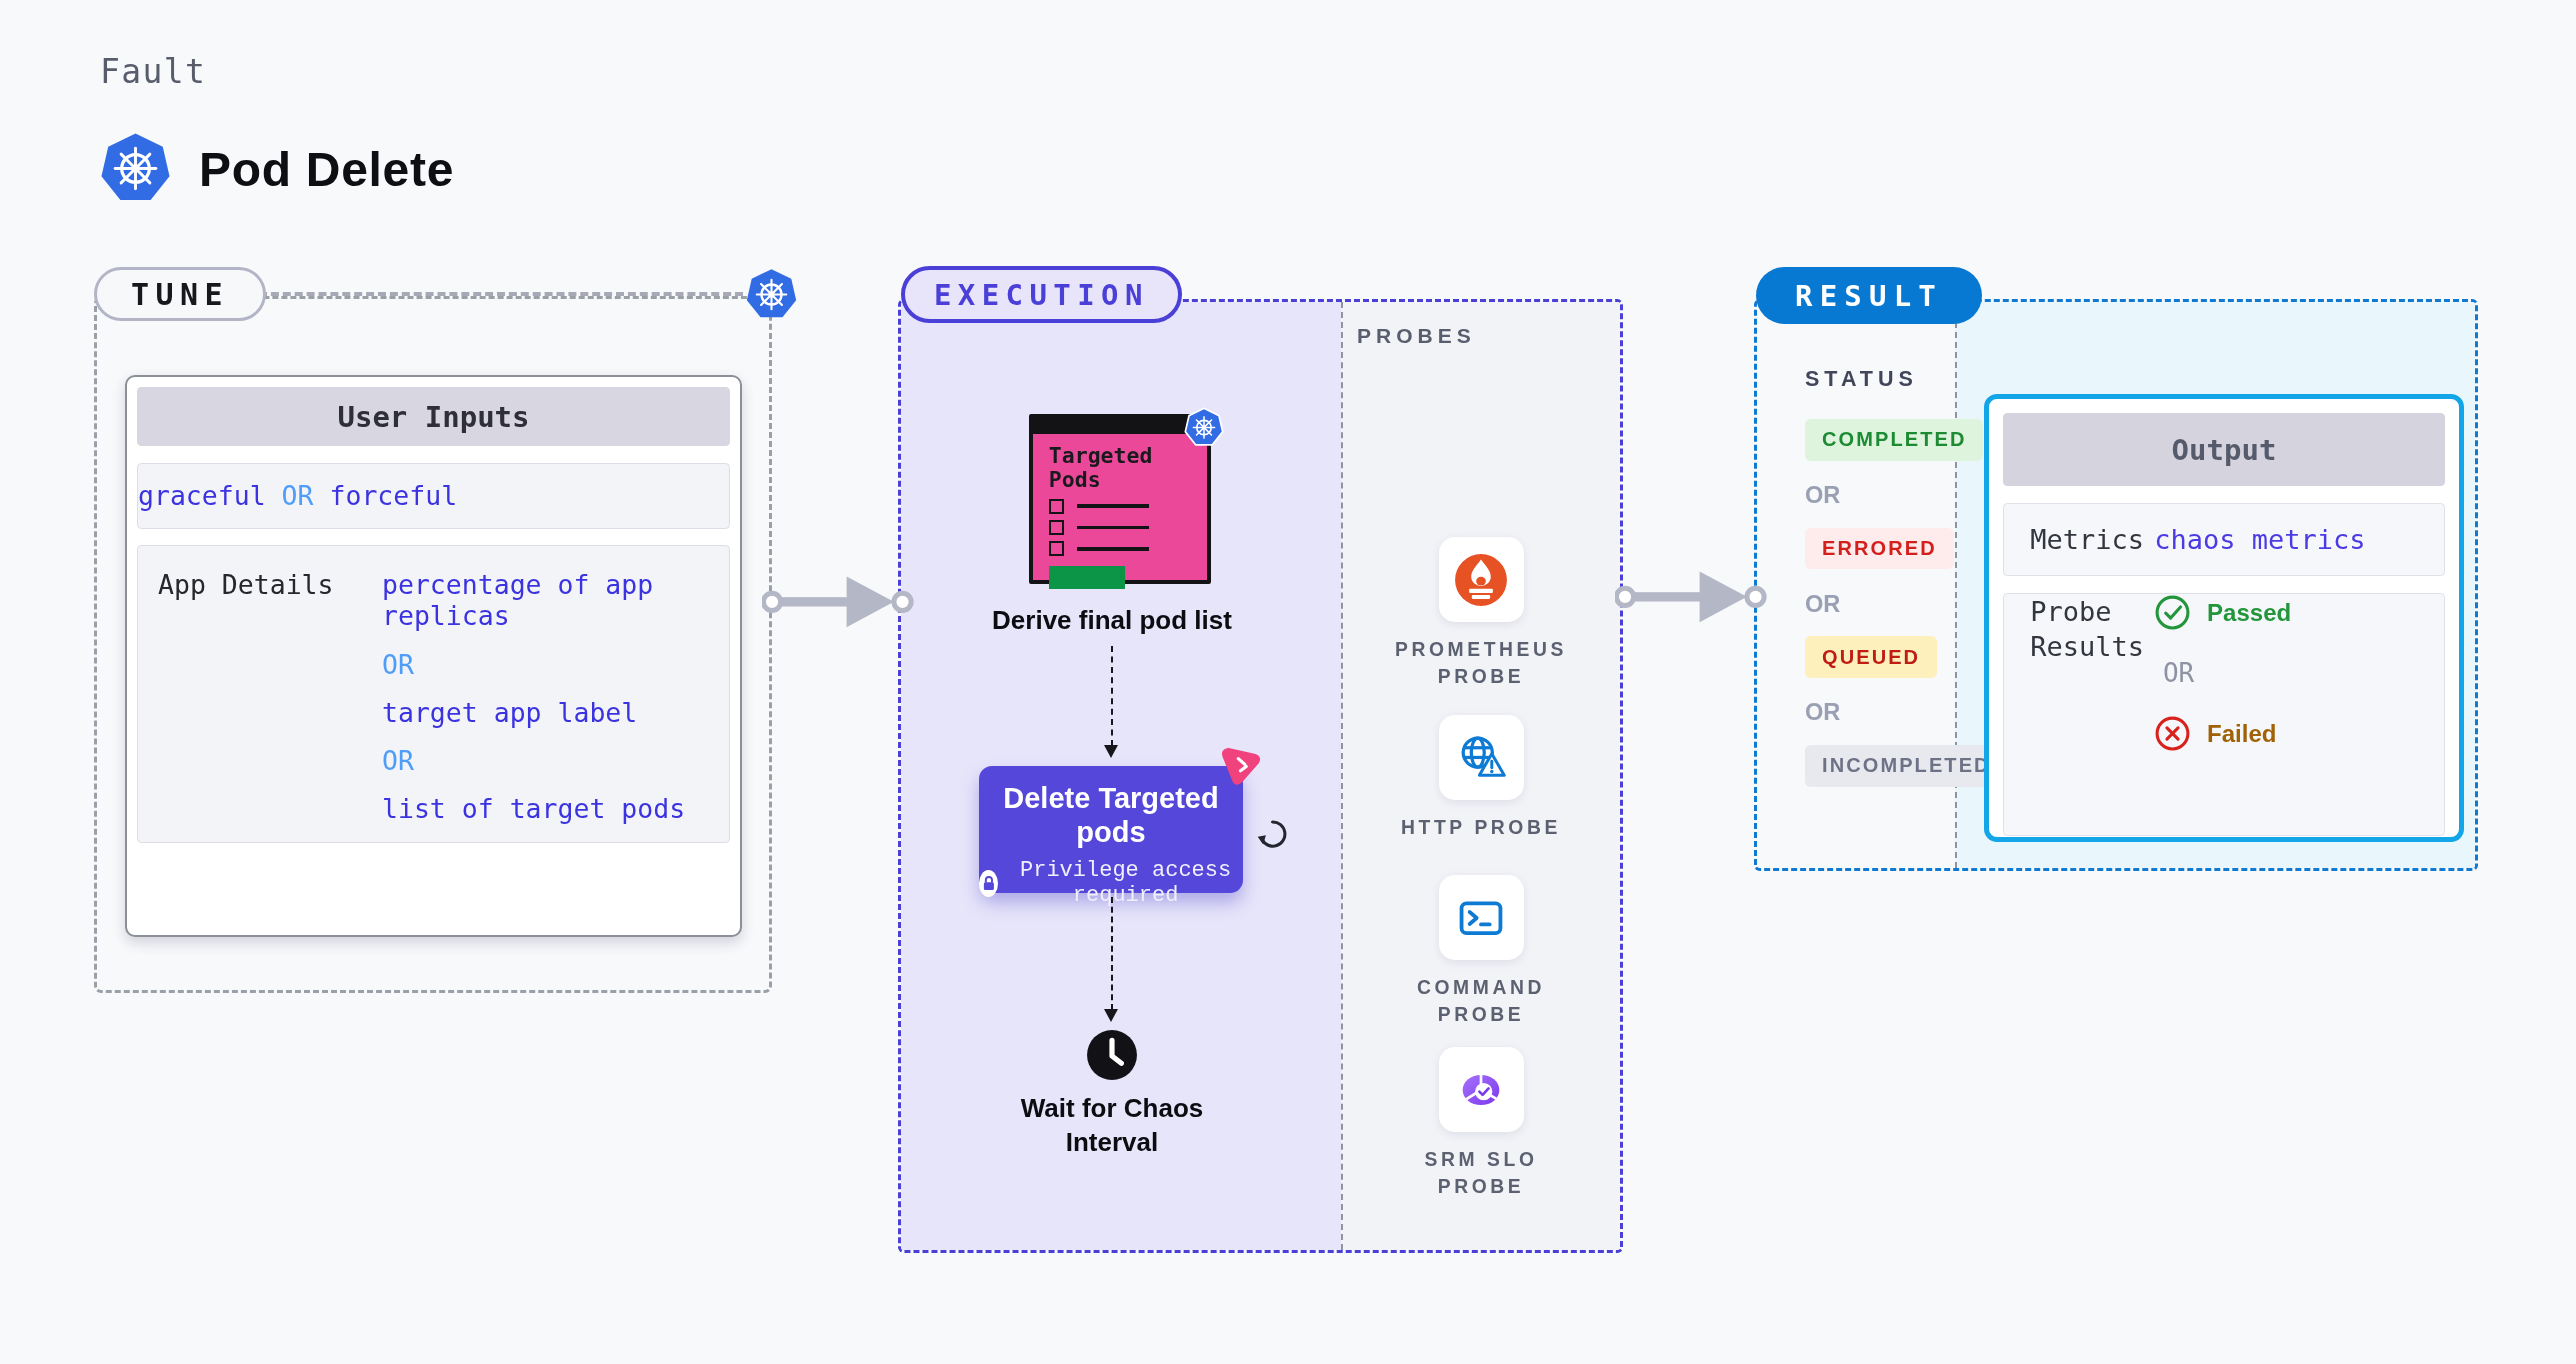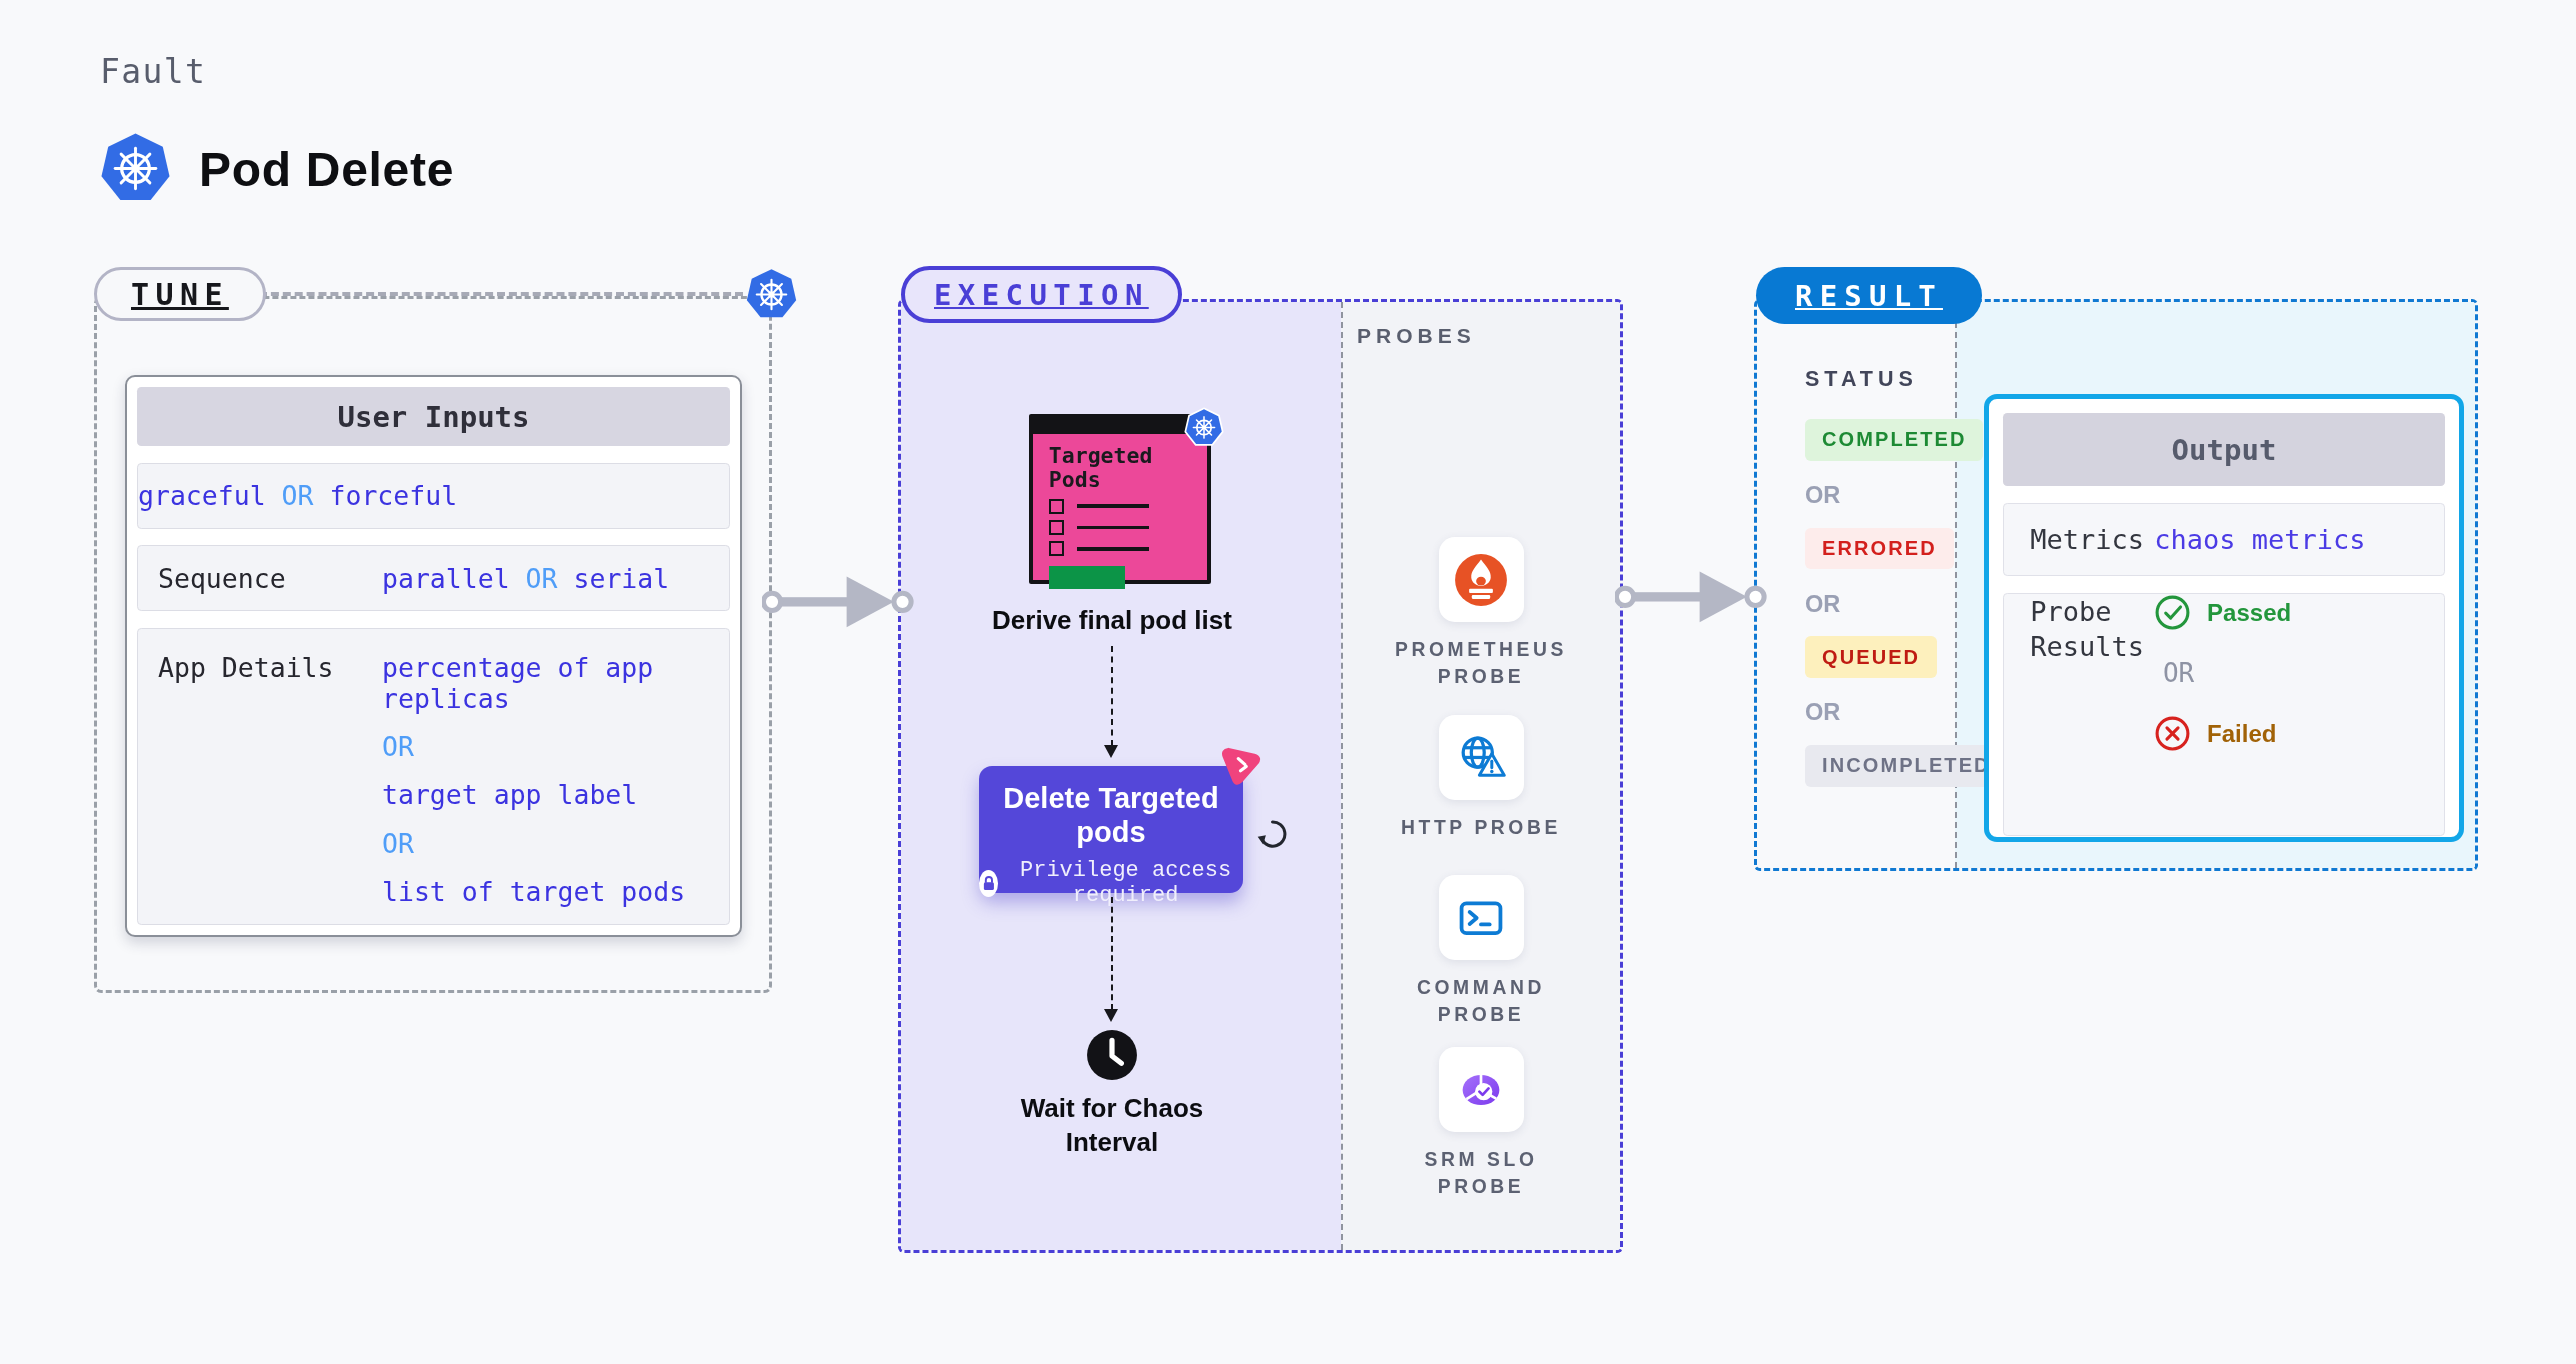--- a/index.html
+++ b/index.html
@@ -10,21 +10,21 @@
   }
 
   
   .eyebrow { position:absolute; left:100px; top:52px; font-size:33px; color:#585d6c; letter-spacing:1.4px; }
   .title-k8s { position:absolute; left:99px; top:130px; width:73px; height:77px; }
   .page-title { position:absolute; left:199px; top:142px; font-size:48px; font-weight:bold; color:#0e0f12;
                 font-family:"Liberation Sans", sans-serif; letter-spacing:0.7px; }
 
   
   .pill { position:absolute; display:inline-flex; align-items:center; justify-content:center;
-          border-radius:43px; font-weight:bold; z-index:6;text-decoration:underline; }
+          border-radius:43px; font-weight:bold; z-index:6; }
   .tune-pill { left:94px; top:267px; height:54px; padding:0 34px; font-size:30px; letter-spacing:6.4px;
                color:#17181c; background:#f7f8fa; border:3.6px solid #b3b4c6; }
   .exec-pill { left:901px; top:266px; height:57px; padding:0 29px; font-size:29px; letter-spacing:6.4px;
                color:#4a3fd6; background:#e8e5fb; border:4.3px solid #4a3fd6; }
   .result-pill { left:1756px; top:267px; height:57px; padding:0 39px; font-size:29px; letter-spacing:7.2px;
                color:#ffffff; background:#0879d3; border:none; }
 
   
   .tune-connector { position:absolute; left:259px; top:292px; width:484px; height:0;
                     border-top:4.3px dashed #a7aab6; }
@@ -257,28 +257,20 @@
 
   <div class="ui-card">
     <div class="ui-header">User Inputs</div>
     <div class="ui-row">
       <span class="ui-value">
         <span class="val">graceful</span>
         <span class="or">OR</span>
         <span class="val">forceful</span>
       </span>
     </div>
-    <div class="ui-row">
-      <span class="ui-label">Sequence</span>
-      <span class="ui-value">
-        <span class="val">parallel</span>
-        <span class="or">OR</span>
-        <span class="val">serial</span>
-      </span>
-    </div>
     <div class="ui-row ui-row-tall">
       <span class="ui-label">App Details</span>
       <span class="ui-value stack">
         <span class="val block">percentage of app replicas</span>
         <span class="or block">OR</span>
         <span class="val block">target app label</span>
         <span class="or block">OR</span>
         <span class="val block">list of target pods</span>
       </span>
     </div>

